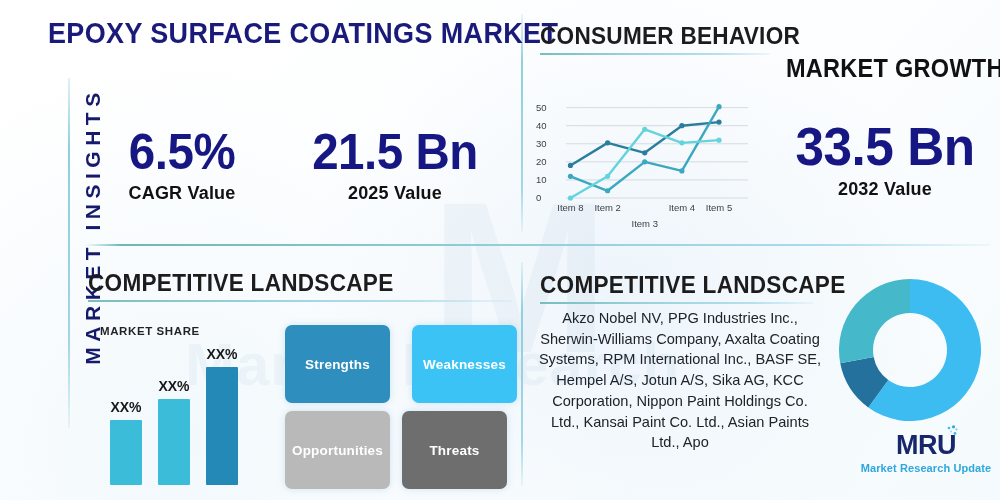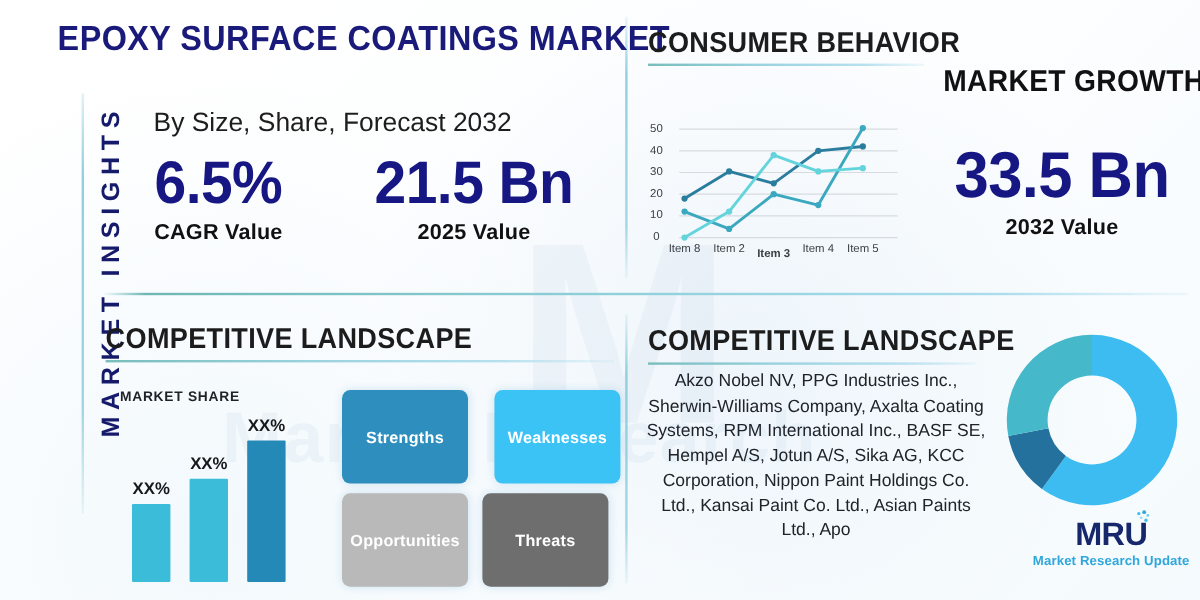--- a/index.html
+++ b/index.html
@@ -130,21 +130,21 @@
   #stat-2032 { left: 780px; top: 118px; width: 210px; }
   #stat-2032 .big { font-size: 54px; }
 
   
   .linechart { position: absolute; left: 536px; top: 98px; width: 220px; height: 122px; }
   .linechart svg { display: block; }
   .lc-ylab, .lc-xlab {
     position: absolute; font-size: 9.5px; color: #3d4146;
     font-family: "Liberation Sans", sans-serif;
   }
-  .lc-ylab { width: 22px; text-align: center; }
+  .lc-ylab { width: 22px; text-align: left; }
   .lc-xlab { text-align: center; width: 44px; }
 
   
   .barchart { position: absolute; left: 100px; top: 325px; width: 180px; height: 160px; }
   .bc-title {
     position: absolute; left: 0; top: 0;
     font-size: 11.5px; font-weight: 700; color: #1f2328;
     letter-spacing: .6px;
   }
   .bc-bars { position: absolute; left: 10px; bottom: 0; height: 140px; width: 170px; }
@@ -208,21 +208,20 @@
   <div class="watermark2">Market Research</div>
 
   <div class="rail-text">MARKET INSIGHTS</div>
   <div class="rail-line"></div>
 
   <div class="h-divider"></div>
   <div class="v-divider-top"></div>
   <div class="v-divider-bot"></div>
 
   <div class="main-title">EPOXY SURFACE COATINGS MARKET</div>
-  <div class="subtitle">By Size, Share, Forecast 2032</div>
 
   <div class="stat" id="stat-cagr">
     <div class="big">6.5%</div>
     <div class="cap">CAGR Value</div>
   </div>
   <div class="stat" id="stat-2025">
     <div class="big">21.5 Bn</div>
     <div class="cap">2025 Value</div>
   </div>
 
@@ -266,21 +265,21 @@
         <circle cx="183.0285714285714" cy="42.15384615384615" r="2.6" fill="#63d4dc"></circle>
       </svg>
       <div class="lc-ylab" style="left: 0px; top: 94px;">0</div>
       <div class="lc-ylab" style="left: 0px; top: 75.9231px;">10</div>
       <div class="lc-ylab" style="left: 0px; top: 57.8462px;">20</div>
       <div class="lc-ylab" style="left: 0px; top: 39.7692px;">30</div>
       <div class="lc-ylab" style="left: 0px; top: 21.6923px;">40</div>
       <div class="lc-ylab" style="left: 0px; top: 3.61538px;">50</div>
       <div class="lc-xlab" style="left: 12.4571px; top: 104px;">Item 8</div>
       <div class="lc-xlab" style="left: 49.6px; top: 104px;">Item 2</div>
-      <div class="lc-xlab" style="left: 86.7429px; top: 108px; font-weight: bold;">Item 3</div>
+      <div class="lc-xlab" style="left: 86.7429px; top: 120px;">Item 3</div>
       <div class="lc-xlab" style="left: 123.886px; top: 104px;">Item 4</div>
       <div class="lc-xlab" style="left: 161.029px; top: 104px;">Item 5</div>
     </div>
 
   <div class="sec-head" id="head-comp-left">
     <div class="txt">COMPETITIVE LANDSCAPE</div>
     <div class="ul"></div>
   </div>
 
   <div class="barchart">

